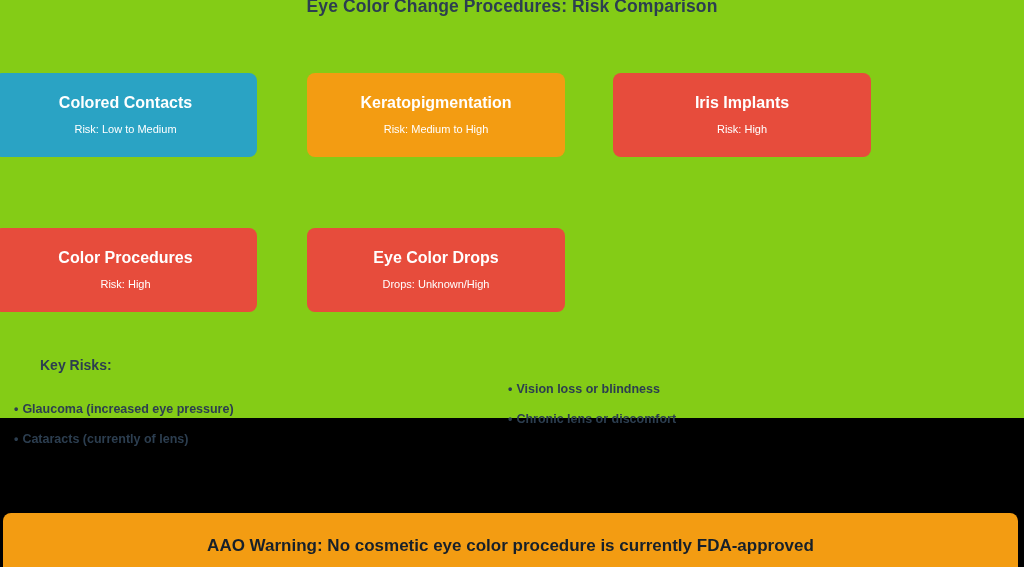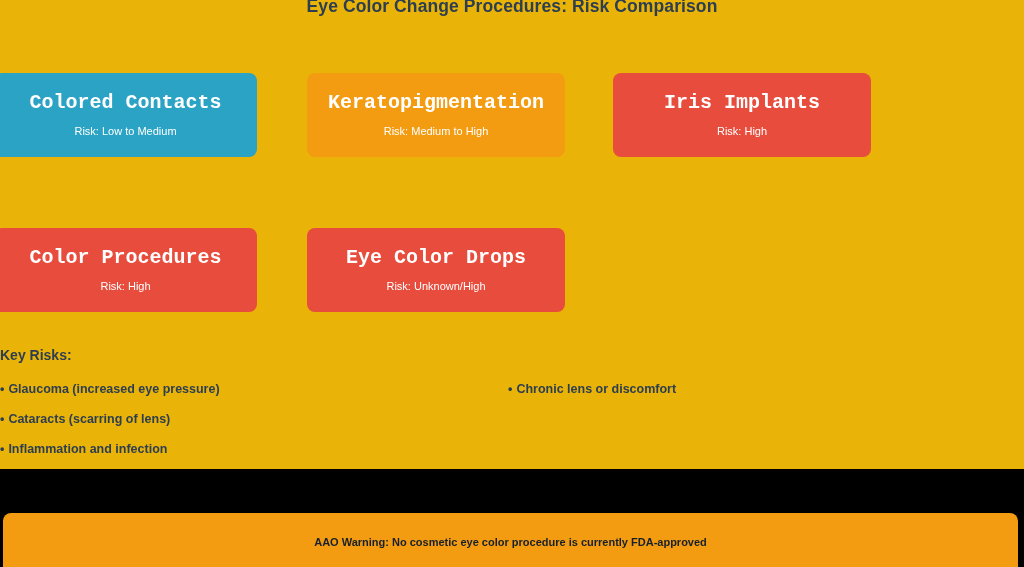--- a/index.html
+++ b/index.html
@@ -14,22 +14,22 @@
     overflow: hidden;
     font-family: "Liberation Sans", sans-serif;
     -webkit-font-smoothing: antialiased;
   }
 
   #canvas {
     position: absolute;
     left: 0;
     top: 0;
     width: 1024px;
-    height: 469px;
-    background: #eab308;
+    height: 418px;
+    background: #84cc16;
   }
 
   
   .chart-title {
     position: absolute;
     left: 0;
     top: -4px;
     width: 1024px;
     text-align: center;
     font-size: 17.5px;
@@ -44,27 +44,26 @@
     position: absolute;
     border-radius: 8px;
     box-sizing: border-box;
     display: flex;
     flex-direction: column;
     align-items: center;
     justify-content: center;
   }
   .card-title {
     color: #ffffff;
-    font-size: 20px;
+    font-size: 16px;
     font-weight: bold;
     line-height: 1;
     margin-bottom: 13px;
     text-align: center;
     white-space: nowrap;
-    font-family: Liberation Mono, monospace;
   }
   .card-risk {
     color: #ffffff;
     font-size: 11px;
     font-weight: normal;
     line-height: 1;
     text-align: center;
     white-space: nowrap;
   }
 
@@ -76,31 +75,32 @@
   .card.c3 { left: 613px; width: 258px; align-items: center; }
 
   .teal   { background: #2aa3c4; }
   .orange { background: #f39c12; }
   .red    { background: #e74c3c; }
 
   
   .key-risks-heading {
     position: absolute;
     left: 0px;
-    top: 347px;
+    top: 357px;
     font-size: 14px;
     font-weight: bold;
     color: #2c3e50;
     white-space: nowrap;
+    padding-left: 40px;
   }
   .risk-col {
     position: absolute;
     top: 381px;
   }
-  .risk-col.left  { left: 0px; }
+  .risk-col.left  { left: 14px; margin-top: 20px; }
   .risk-col.right { left: 508px; }
   .risk-item {
     font-size: 12.5px;
     font-weight: bold;
     color: #2c3e50;
     height: 30px;
     line-height: 16px;
     white-space: nowrap;
   }
   .risk-bullet { margin-right: 4px; }
@@ -114,21 +114,21 @@
     height: 62px;
     background: #f39c12;
     border-radius: 8px;
     display: flex;
     align-items: flex-start;
     justify-content: center;
     box-sizing: border-box;
     padding-top: 23px;
   }
   .warning-text {
-    font-size: 11px;
+    font-size: 17px;
     font-weight: bold;
     color: #17202a;
     white-space: nowrap;
     text-align: center;
   }
 </style>
 </head>
 <body>
 
 <div id="canvas">
@@ -150,38 +150,38 @@
     <div class="card-risk">Risk: High</div>
   </div>
 
   <div class="card r2 c1 red">
     <div class="card-title">Color Procedures</div>
     <div class="card-risk">Risk: High</div>
   </div>
 
   <div class="card r2 c2 red">
     <div class="card-title">Eye Color Drops</div>
-    <div class="card-risk">Risk: Unknown/High</div>
+    <div class="card-risk">Drops: Unknown/High</div>
   </div>
 
   <div class="key-risks-heading">Key Risks:</div>
 
   <div class="risk-col left">
     <div class="risk-item">
       <span class="risk-bullet">•</span><span>Glaucoma (increased eye pressure)</span>
     </div>
     <div class="risk-item">
-      <span class="risk-bullet">•</span><span>Cataracts (scarring of lens)</span>
-    </div>
-    <div class="risk-item">
-      <span class="risk-bullet">•</span><span>Inflammation and infection</span>
+      <span class="risk-bullet">•</span><span>Cataracts (currently of lens)</span>
     </div>
   </div>
 
   <div class="risk-col right">
+    <div class="risk-item">
+      <span class="risk-bullet">•</span><span>Vision loss or blindness</span>
+    </div>
     <div class="risk-item">
       <span class="risk-bullet">•</span><span>Chronic lens or discomfort</span>
     </div>
   </div>
 
   <div class="warning-banner">
     <div class="warning-text">AAO Warning: No cosmetic eye color procedure is currently FDA-approved</div>
   </div>
 
 </div>

